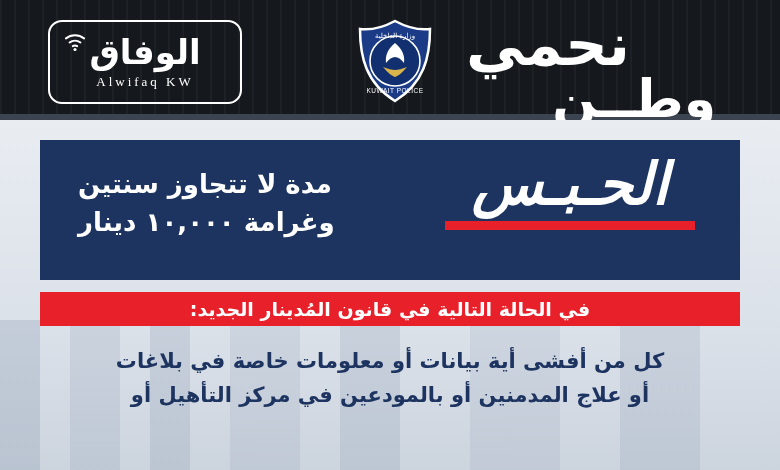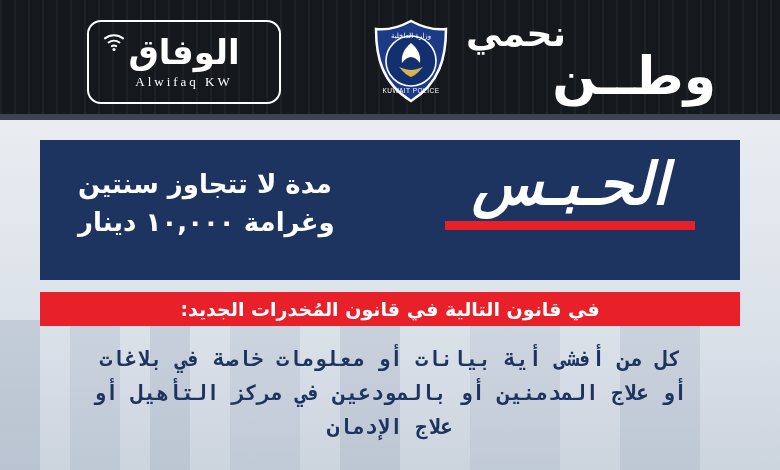--- a/index.html
+++ b/index.html
@@ -87,21 +87,20 @@
     width: 190px;
     height: 80px;
     border: 2px solid #ffffff;
     border-radius: 14px;
     display: flex;
     flex-direction: column;
     align-items: center;
     justify-content: center;
     color: #ffffff;
     z-index: 3;
-    margin-left: 39px;
   }
   .logo-ar {
     font-size: 34px;
     font-weight: bold;
     line-height: 1;
     letter-spacing: 1px;
   }
   .logo-en {
     font-size: 13px;
     letter-spacing: 3px;
@@ -112,40 +111,40 @@
     position: absolute;
     left: 14px;
     top: 10px;
     width: 22px;
     height: 20px;
   }
 
   
   .badge {
     position: absolute;
-    left: 368px;
+    left: 352px;
     top: 17px;
     width: 86px;
     height: 88px;
     z-index: 3;
   }
 
   .slogan {
     position: absolute;
     left: 466px;
     top: 16px;
     width: 250px;
     height: 90px;
     color: #ffffff;
     text-align: left;
     z-index: 3;
     line-height: 0.98;
   }
   .slogan-line1 {
-    font-size: 36px;
+    font-size: 59px;
     font-weight: bold;
     letter-spacing: -1px;
   }
   .slogan-line2 {
     font-size: 52px;
     font-weight: bold;
     letter-spacing: -1px;
     text-align: right;
   }
 
@@ -218,21 +217,21 @@
     position: absolute;
     left: 40px;
     top: 344px;
     width: 700px;
     color: #1d3461;
     text-align: center;
     font-size: 21px;
     font-weight: bold;
     line-height: 1.62;
   }
-  .body-text div { white-space: nowrap; font-family: Liberation Mono, monospace; }
+  .body-text div { white-space: nowrap; }
 </style>
 </head>
 <body>
 
 <div class="poster">
 
   <div class="bg-city"></div>
 
   <div class="header">
 
@@ -279,21 +278,20 @@
       <div class="hl-word">الحـبـس</div>
       <div class="hl-underline"></div>
     </div>
 
     <div class="penalty">
       <div>مدة لا تتجاوز سنتين</div>
       <div>وغرامة ١٠,٠٠٠ دينار</div>
     </div>
   </div>
 
-  <div class="red-bar">في قانون التالية في قانون المُخدرات الجديد:</div>
+  <div class="red-bar">في الحالة التالية في قانون المُدينار الجديد:</div>
 
   <div class="body-text">
     <div>كل من أفشى أية بيانات أو معلومات خاصة في بلاغات</div>
     <div>أو علاج المدمنين أو بالمودعين في مركز التأهيل أو</div>
-    <div>علاج الإدمان</div>
   </div>
 
 </div>
 
 </body></html>

